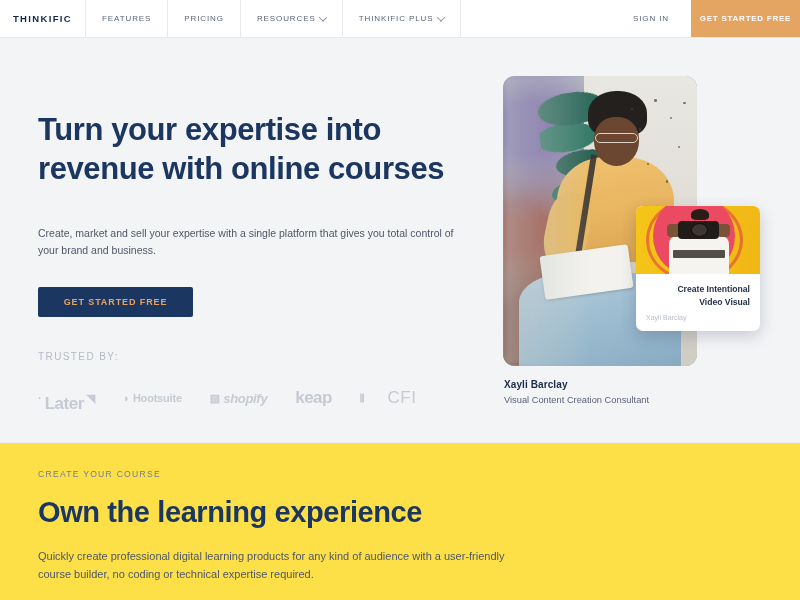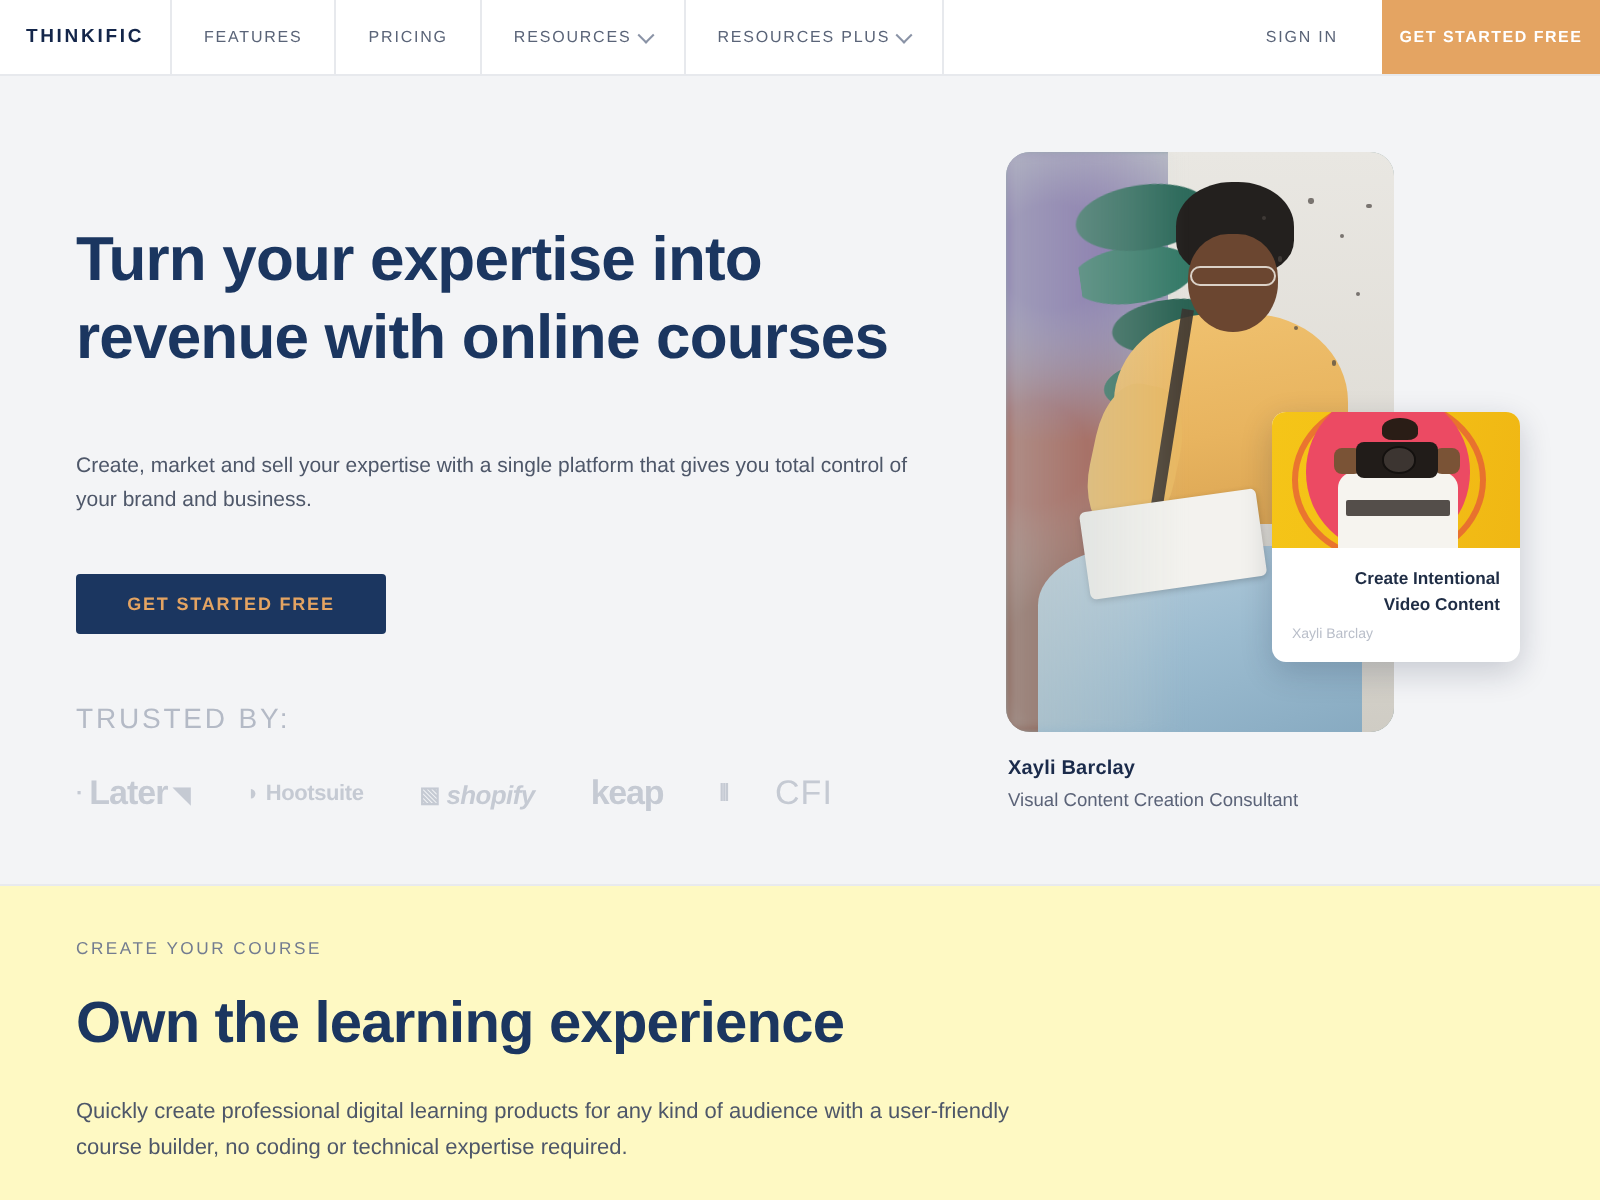--- a/index.html
+++ b/index.html
@@ -72,28 +72,28 @@
   }
   .hero-btn {
     display: inline-flex; align-items: center; justify-content: center;
     margin-top: 28px; width: 155px; height: 30px;
     background: #1b3660; border-radius: 2px;
     font-size: 9px; font-weight: 700; letter-spacing: 0.9px;
     color: #e4a462; cursor: pointer;
   }
   .trusted-label {
     margin-top: 34px;
-    font-size: 14px; letter-spacing: 1.4px; color: #b4bac6; font-weight: 400;
+    font-size: 10px; letter-spacing: 1.4px; color: #b4bac6; font-weight: 400;
   }
   .logos {
     display: flex; align-items: center; gap: 28px;
     margin-top: 20px; color: #c3c8d2;
   }
   .logo { display: flex; align-items: center; gap: 3px; opacity: .95; }
-  .logo-later   { font-size: 17px; font-weight: 700; letter-spacing: -.5px; }
+  .logo-later   { font-size: 17px; font-weight: 700; letter-spacing: -.5px; margin-top: 12px; }
   .logo-hoot    { font-size: 11px; font-weight: 700; letter-spacing: -.2px; }
   .logo-shopify { font-size: 13px; font-weight: 700; font-style: italic; letter-spacing: -.3px; }
   .logo-keap    { font-size: 17px; font-weight: 700; letter-spacing: -.6px; }
   .logo-cfi     { font-size: 17px; font-weight: 400; letter-spacing: .5px; margin-left: 20px; }
   .logo-mark { font-size: 11px; font-weight: 700; }
 
   
   .hero-right { position: absolute; left: 503px; top: 38px; width: 260px; }
   .photo {
     position: relative; width: 194px; height: 290px;
@@ -229,21 +229,21 @@
     font-size: 10px; font-weight: 700; color: #1b2b4b; letter-spacing: .1px;
   }
   .caption-role {
     margin-top: 5px; font-size: 9.3px; color: #5b6378;
   }
 
   
   .section2 {
     position: absolute; top: 442px; left: 0;
     width: 800px; height: 158px;
-    background: #fef9c3;
+    background: #fde047;
     border-top: 1px solid #e8eaee;
   }
   .s2-inner { padding: 26px 38px 0 38px; }
   .eyebrow {
     font-size: 8.6px; letter-spacing: 1.25px; color: #737c90; font-weight: 400;
   }
   h2.s2-title {
     margin-top: 17px;
     font-size: 29px; font-weight: 700; letter-spacing: -0.4px; color: #1b3660;
   }
@@ -264,21 +264,21 @@
       <span>FEATURES</span>
     </div>
     <div class="nav-item">
       <span>PRICING</span>
     </div>
     <div class="nav-item">
       <span>RESOURCES</span>
       <span class="chev"></span>
     </div>
     <div class="nav-item">
-      <span>RESOURCES PLUS</span>
+      <span>THINKIFIC PLUS</span>
       <span class="chev"></span>
     </div>
 
     <div class="nav-spacer"></div>
 
     <div class="signin">SIGN IN</div>
     <div class="nav-cta">GET STARTED FREE</div>
   </div>
 
   <div class="hero">
@@ -347,21 +347,21 @@
           <div class="p-head"></div>
           <div class="p-body"></div>
           <div class="p-text"></div>
           <div class="p-hand-l"></div>
           <div class="p-hand-r"></div>
           <div class="p-camera"></div>
           <div class="p-lens"></div>
         </div>
         <div class="course-body">
           <div class="course-title">Create Intentional</div>
-          <div class="course-title">Video Content</div>
+          <div class="course-title">Video Visual</div>
           <div class="course-author">Xayli Barclay</div>
         </div>
       </div>
 
       <div class="photo-caption">
         <div class="caption-name">Xayli Barclay</div>
         <div class="caption-role">Visual Content Creation Consultant</div>
       </div>
     </div>
   </div>

